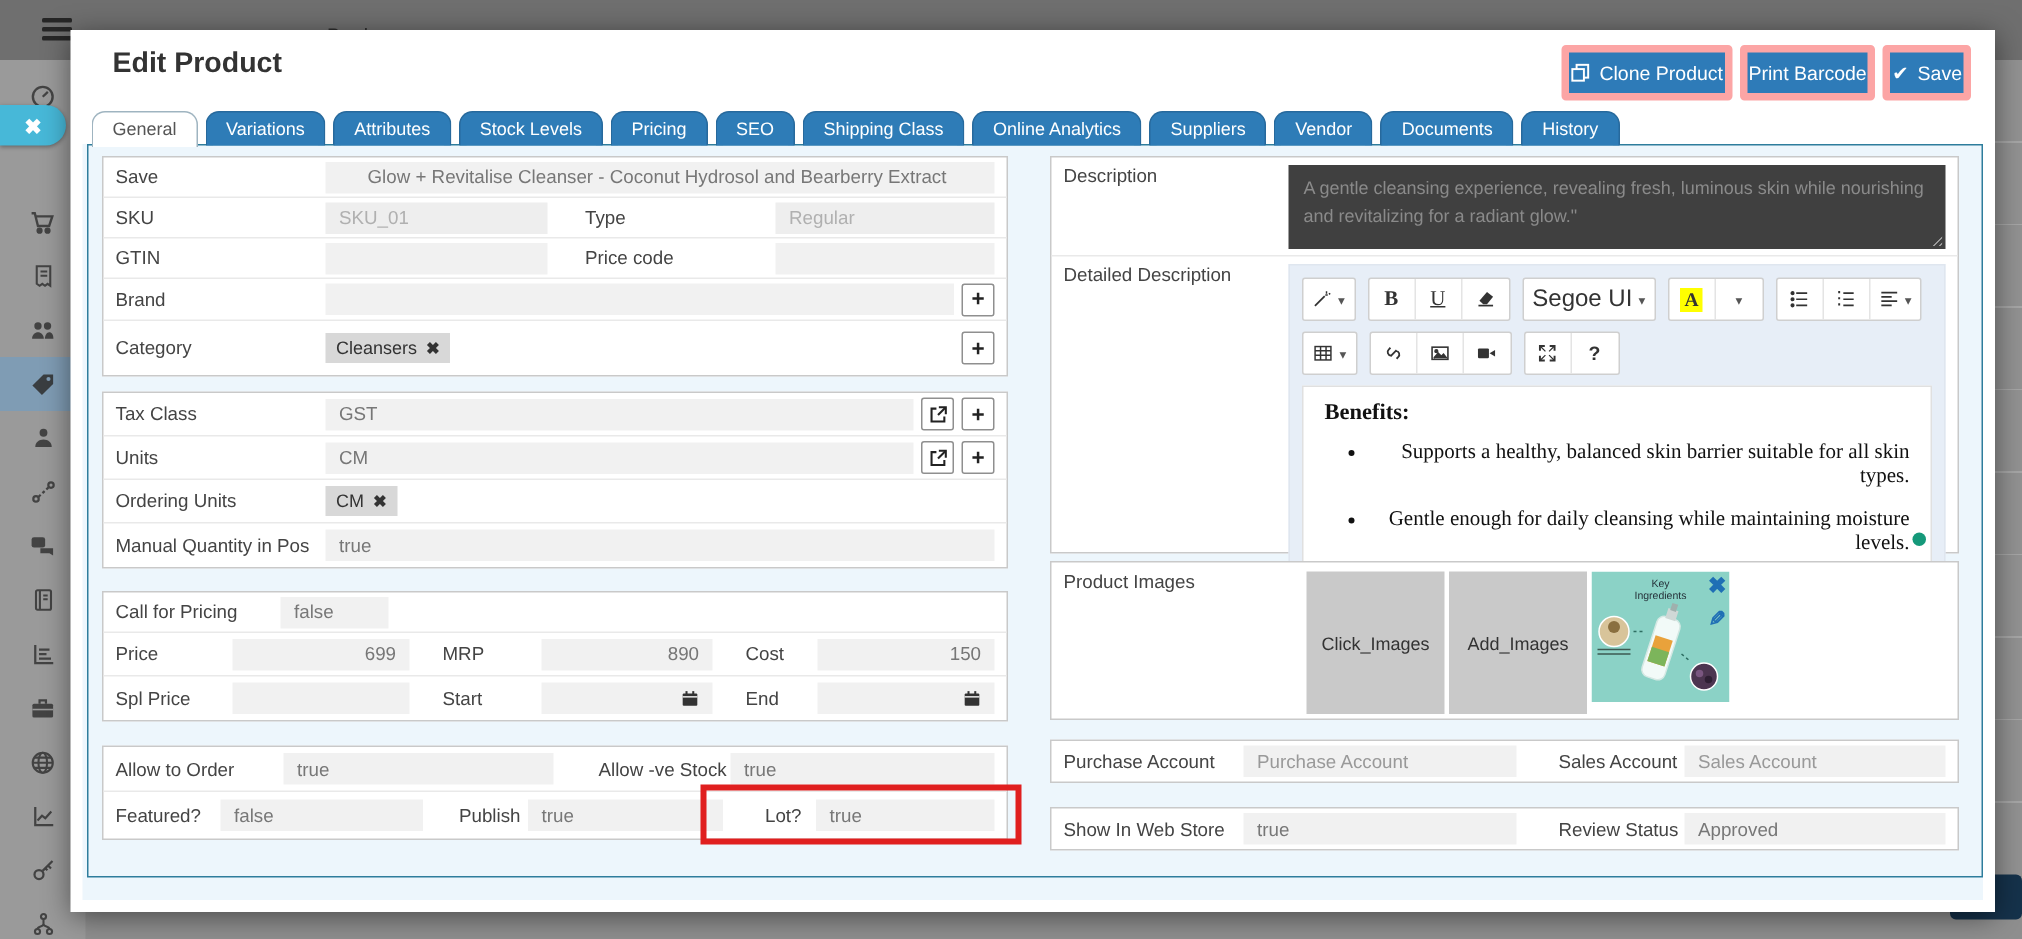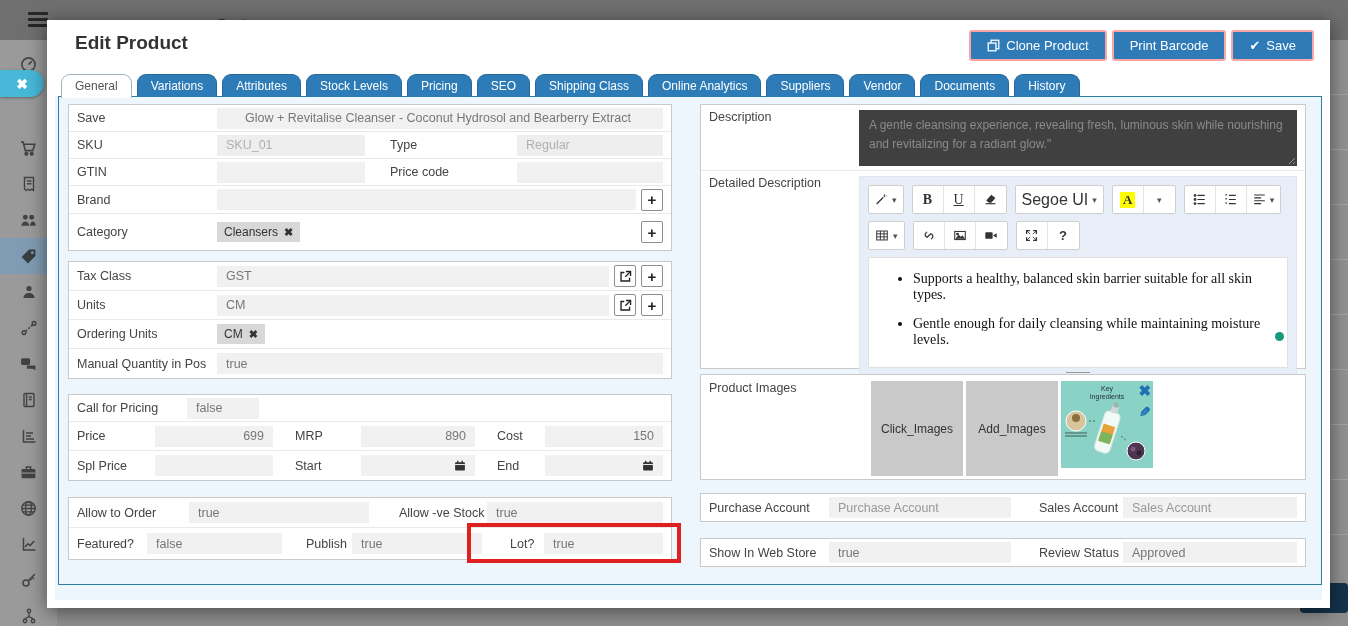--- a/index.html
+++ b/index.html
@@ -28,21 +28,21 @@
   #right-lines { position:absolute; right:0; top:40px; width:18px; height:560px; z-index:1;
     background:repeating-linear-gradient(#929292 0 54px, #a6a6a6 54px 55px); }
   #navy-corner { position:absolute; left:1300px; top:583px; width:48px; height:30px;
     background:#15324b; border-radius:4px; z-index:2; }
 
   
   #modal { position:absolute; left:47px; top:20px; width:1283px; height:588px; background:#fff;
            z-index:5; box-shadow:0 3px 18px rgba(0,0,0,.5); }
   #m-title { position:absolute; left:28px; top:12px; font-size:19px; font-weight:bold; color:#333; }
   #m-actions { position:absolute; right:16px; top:10px; display:flex; gap:5px; }
-  .btn { background:#2e7bb8; border:2px solid #fca5a5; color:#fff; font-size:13px; padding:6px 16px;
+  .btn { background:#2e7bb8; border:5px solid #fca5a5; color:#fff; font-size:13px; padding:6px 1px;
          border-radius:3px; display:flex; align-items:center; gap:6px; cursor:pointer; white-space:nowrap; }
   .btn svg { flex:0 0 auto; }
 
   #m-body { position:absolute; left:8px; top:76px; width:1267px; height:504px; background:#edf6fc; }
   #container-border { position:absolute; left:11px; top:76px; width:1264px; height:489px;
                       border:1px solid #2e7d9c; background:transparent; pointer-events:none; }
 
   
   #tabs { position:absolute; left:14px; top:54px; display:flex; gap:5px; z-index:6; }
   .tab { background:#2e7cb7; color:#fff; font-size:12px; padding:4px 13px 3px; border:1px solid #27699c;
@@ -89,21 +89,21 @@
   .tbtn { min-width:31px; height:27px; display:flex; align-items:center; justify-content:center;
           border-right:1px solid #e4e4e4; font-size:13px; color:#333; cursor:pointer; padding:0 6px; gap:4px; }
   .tbtn:last-child { border-right:none; }
   .tbtn .bold { font-weight:bold; font-family:"Liberation Serif",serif; font-size:14px; }
   .tbtn .und { text-decoration:underline; font-family:"Liberation Serif",serif; font-size:14px; }
   .tbtn .hiA { background:#ffff00; font-weight:bold; font-family:"Liberation Serif",serif; padding:0 3px; }
   .caret { font-size:9px; color:#555; }
   #ed-content { background:#fff; border:1px solid #e0e0e0; padding:9px 14px 6px;
                 font-family:"Liberation Serif", serif; color:#111; min-height:94px; cursor:text; }
   #ed-content h4 { font-size:15px; margin-bottom:10px; }
-  #ed-content ul { margin:4px 0 3px 30px; }
+  #ed-content ul { margin:4px 0 3px 30px;text-align:right; }
   #ed-content li { font-size:14px; margin-bottom:13px; }
   #green-dot { position:absolute; right:12px; bottom:40px; width:9px; height:9px; border-radius:50%;
                background:#15997a; }
   #ed-resize { margin:4px auto 0; width:24px; height:5px; border-top:1px solid #9a9a9a;
                border-bottom:1px solid #9a9a9a; cursor:row-resize; }
 
   
   .thumb-gray { width:92px; height:95px; background:#c9c9c9; display:flex; align-items:center;
                 justify-content:center; font-size:12px; color:#333; cursor:pointer; }
   .thumb-img { width:92px; height:87px; position:relative; cursor:pointer; }
@@ -518,20 +518,21 @@
                   <path d="M6 2H2v4M10 2h4v4M2 10v4h4M14 10v4h-4"></path>
                   <path d="M2.5 2.5l4 4M13.5 2.5l-4 4M2.5 13.5l4-4M13.5 13.5l-4-4" stroke-width="1"></path>
                 </svg>
             </span>
             <span class="tbtn">
                 <span style="font-weight:bold">?</span>
               </span>
           </span>
         </div>
         <div id="ed-content">
+          <h4>Benefits:</h4>
           <ul>
             <li>Supports a healthy, balanced skin barrier suitable for all skin types.</li>
             <li>Gentle enough for daily cleansing while maintaining moisture levels.</li>
           </ul>
         </div>
         <span id="green-dot"></span>
         <div id="ed-resize"></div>
       </div>
     </div>
   </div>

